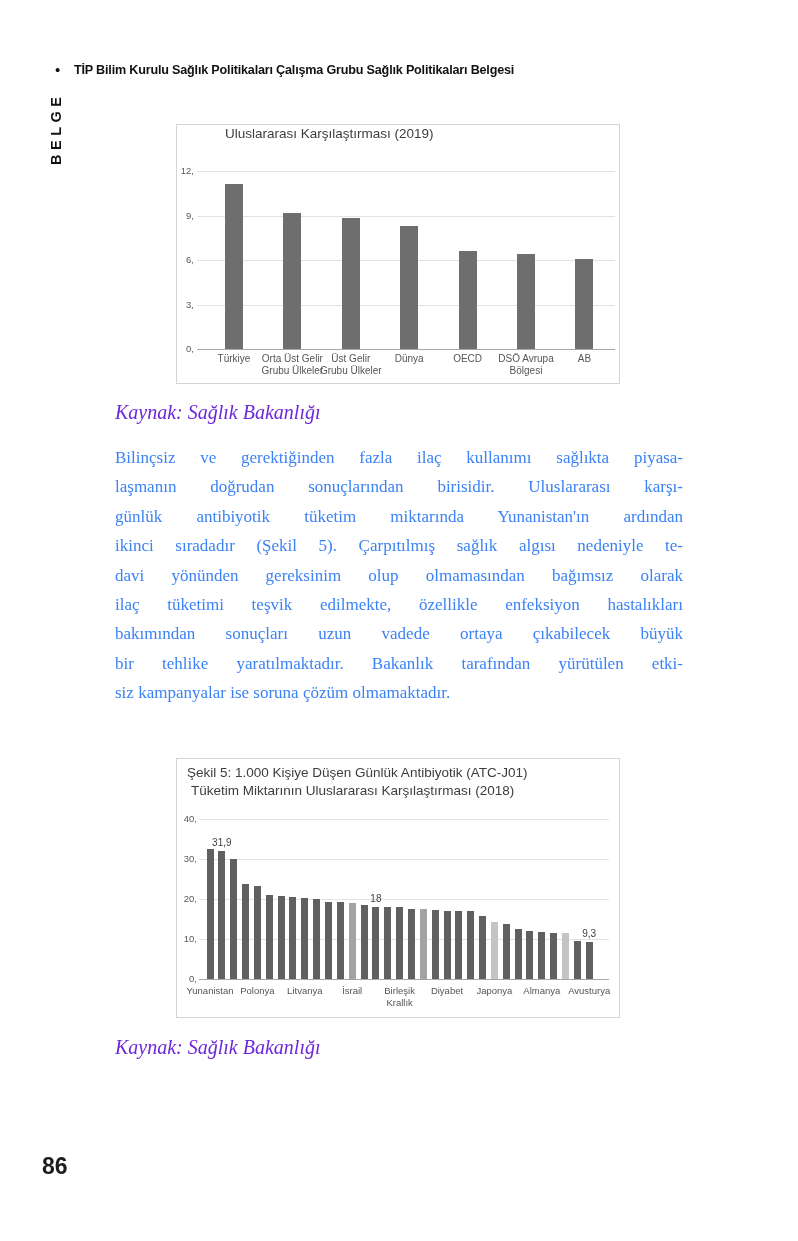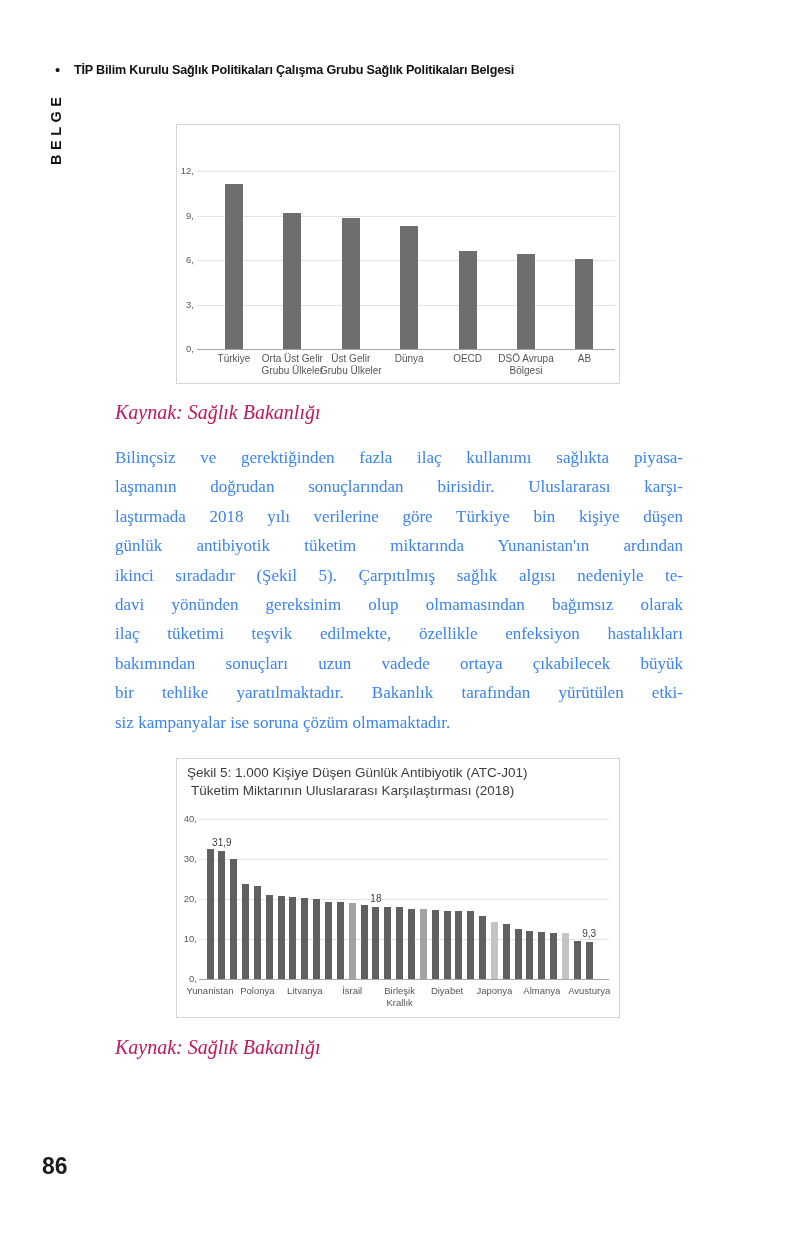--- a/index.html
+++ b/index.html
@@ -23,21 +23,21 @@
   .plot{position:absolute;left:0;top:0;right:0;bottom:0;}
   .gridline{position:absolute;height:1px;background:#e2e2e2;}
   .baseline{background:#a8a8a8;}
   .ytick{position:absolute;font-size:9.5px;color:#595959;text-align:right;}
   .xtick{position:absolute;font-size:10px;color:#555;text-align:center;white-space:pre-line;line-height:12px;}
   #chart2 .xtick{font-size:9.5px;}
   .bar{position:absolute;}
   .ann{position:absolute;font-size:10px;color:#404040;text-align:center;white-space:nowrap;}
   
   .kaynak{position:absolute;left:115px;font-family:"Liberation Serif",serif;font-style:italic;
-          font-size:20px;color:#be185d;}
+          font-size:20px;color:#6d28d9;}
   #kaynak1{top:401px;}
   #kaynak2{top:1036px;}
   .para{position:absolute;left:115px;top:443px;width:568px;font-family:"Liberation Serif",serif;
         font-size:17px;line-height:29.4px;color:#3b82f6;}
   .pline{text-align:justify;text-align-last:justify;}
   .pline.last{text-align-last:left;}
   .pagenum{position:absolute;left:42px;top:1153px;font-size:23px;font-weight:700;color:#1c1c1c;}
 </style>
 </head>
 <body>
@@ -75,29 +75,29 @@
 Grubu Ülkeler</div>
         <div class="xtick" style="left: 130.8px; width: 86px; top: 228px;">Üst Gelir
 Grubu Ülkeler</div>
         <div class="xtick" style="left: 189.2px; width: 86px; top: 228px;">Dünya</div>
         <div class="xtick" style="left: 247.6px; width: 86px; top: 228px;">OECD</div>
         <div class="xtick" style="left: 306px; width: 86px; top: 228px;">DSÖ Avrupa
 Bölgesi</div>
         <div class="xtick" style="left: 364.4px; width: 86px; top: 228px;">AB</div>
       </div>
     <div class="chart-title">
+      <div class="t2">Uluslararası Karşılaştırması (2019)</div>
     </div>
   </div>
 
   <div class="kaynak" id="kaynak1">Kaynak: Sağlık Bakanlığı</div>
 
   <div class="para" id="para">
       <div class="pline">Bilinçsiz ve gerektiğinden fazla ilaç kullanımı sağlıkta piyasa-</div>
       <div class="pline">laşmanın doğrudan sonuçlarından birisidir. Uluslararası karşı-</div>
-      <div class="pline">laştırmada 2018 yılı verilerine göre Türkiye bin kişiye düşen</div>
       <div class="pline">günlük antibiyotik tüketim miktarında Yunanistan'ın ardından</div>
       <div class="pline">ikinci sıradadır (Şekil 5). Çarpıtılmış sağlık algısı nedeniyle te-</div>
       <div class="pline">davi yönünden gereksinim olup olmamasından bağımsız olarak</div>
       <div class="pline">ilaç tüketimi teşvik edilmekte, özellikle enfeksiyon hastalıkları</div>
       <div class="pline">bakımından sonuçları uzun vadede ortaya çıkabilecek büyük</div>
       <div class="pline">bir tehlike yaratılmaktadır. Bakanlık tarafından yürütülen etki-</div>
       <div class="pline last">siz kampanyalar ise soruna çözüm olmamaktadır.</div>
     </div>
 
   <div class="chart-box" id="chart2">

